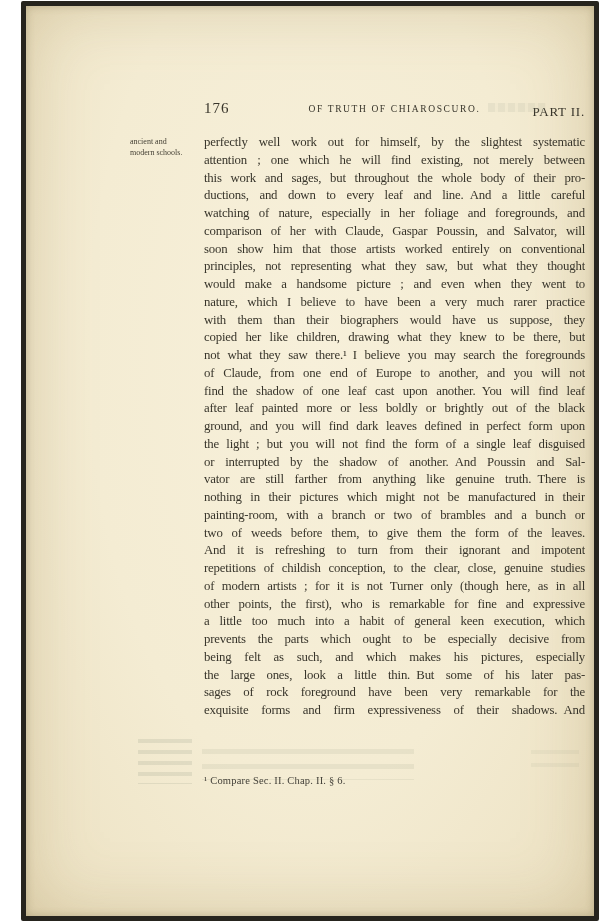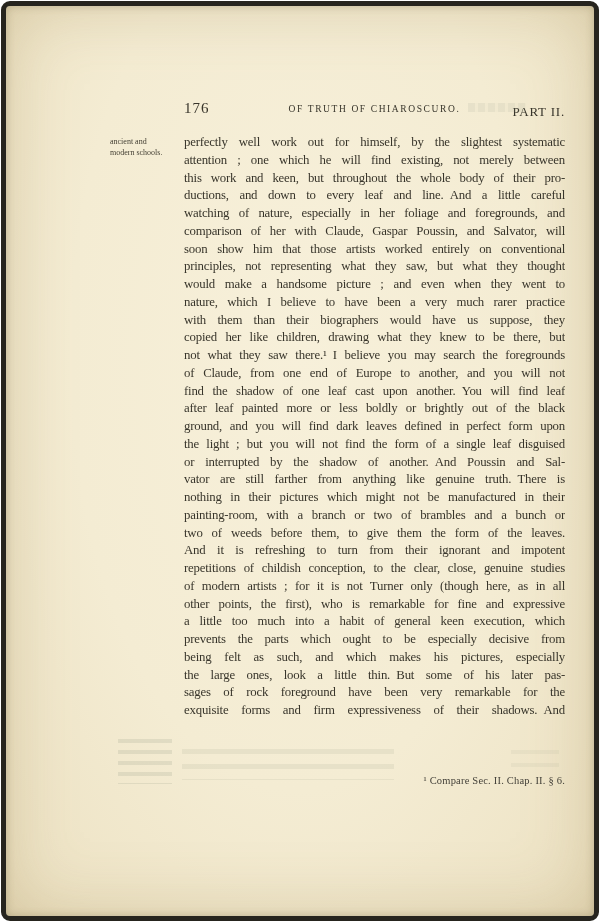--- a/index.html
+++ b/index.html
@@ -12,23 +12,24 @@
     position: relative;
     width: 600px;
     height: 922px;
     overflow: hidden;
     background: #ffffff;
   }
   .page {
     position: absolute;
     inset: 1px;
     border: 5px solid #26241e;
-    border-radius: 9px;
+    border-radius: 2px;
     background: radial-gradient(ellipse at 50% 38%, #f7f0da 0%, #f4ecd3 55%, #ece1c2 100%);
     box-shadow: inset 0 0 70px rgba(150, 125, 70, 0.28), inset 0 0 8px rgba(90, 80, 45, 0.30);
+    margin-left: 20px;
   }
   .header {
     position: absolute;
     left: 178px;
     top: 94px;
     width: 381px;
     height: 18px;
     color: #38352b;
   }
   .page-num {
@@ -83,21 +84,21 @@
     letter-spacing: -0.2px;
     text-align: justify;
     text-align-last: justify;
     text-justify: inter-word;
   }
   .footnote {
     position: absolute;
     left: 178px;
     top: 769px;
     width: 381px;
-    text-align: right;
+    text-align: left;
     font-size: 10.5px;
     letter-spacing: 0.2px;
     color: #45423a;
   }
   
   .ghost {
     position: absolute;
     pointer-events: none;
     filter: blur(0.6px);
   }
@@ -153,21 +154,21 @@
     <div class="ghost ghost-header"></div>
 
     <div class="margin-note">
         <div class="mline">ancient and</div>
         <div class="mline">modern schools.</div>
       </div>
 
     <div class="body-text">
         <div class="line">perfectly well work out for himself, by the slightest systematic</div>
         <div class="line">attention ; one which he will find existing, not merely between</div>
-        <div class="line">this work and keen, but throughout the whole body of their pro-</div>
+        <div class="line">this work and sages, but throughout the whole body of their pro-</div>
         <div class="line">ductions, and down to every leaf and line. And a little careful</div>
         <div class="line">watching of nature, especially in her foliage and foregrounds, and</div>
         <div class="line">comparison of her with Claude, Gaspar Poussin, and Salvator, will</div>
         <div class="line">soon show him that those artists worked entirely on conventional</div>
         <div class="line">principles, not representing what they saw, but what they thought</div>
         <div class="line">would make a handsome picture ; and even when they went to</div>
         <div class="line">nature, which I believe to have been a very much rarer practice</div>
         <div class="line">with them than their biographers would have us suppose, they</div>
         <div class="line">copied her like children, drawing what they knew to be there, but</div>
         <div class="line">not what they saw there.¹ I believe you may search the foregrounds</div>

